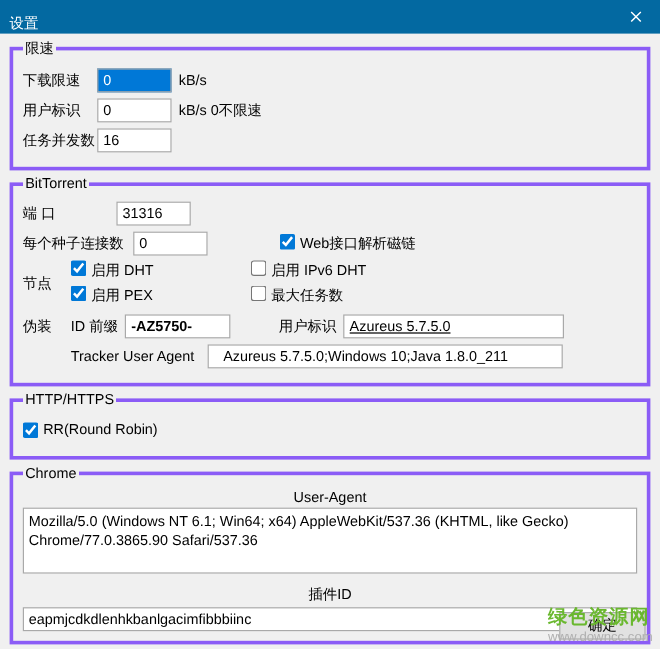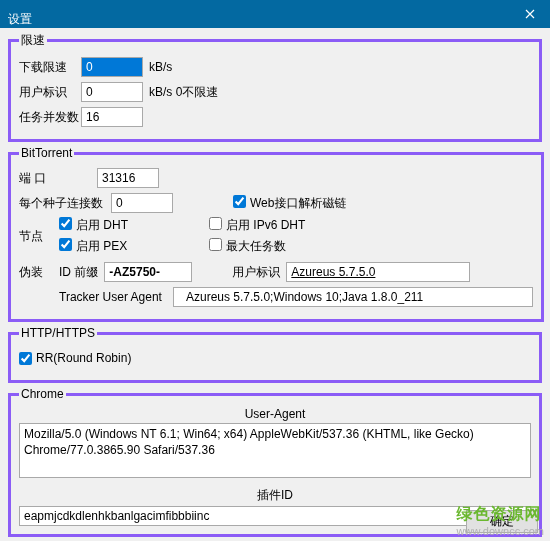--- a/index.html
+++ b/index.html
@@ -195,21 +195,21 @@
       <span style="width:40px">伪装</span>
       <span class="sublabel">ID 前缀</span>
       <input type="text" style="width: 88px; font-weight: bold;" value="-AZ5750-">
       <span style="width:40px"></span>
       <span class="sublabel">用户标识</span>
       <input type="text" style="width: 184px; text-decoration: underline;" value="Azureus 5.7.5.0">
     </div>
     <div class="row">
       <span style="width:40px"></span>
       <span class="sublabel" style="width:108px">Tracker User Agent</span>
-      <input type="text" style="width: 360px; padding-left: 12px;" value="Azureus 5.7.5.0;Windows 10;Java 1.8.0_211">
+      <input type="text" style="width: 296px; padding-left: 12px;" value="Azureus 5.7.5.0;Windows 10;Java 1.8.0_211">
     </div>
   </fieldset>
 
   <fieldset>
     <legend>HTTP/HTTPS</legend>
     <div class="row cb-row">
       <input type="checkbox" checked="" style="">
       <span>RR(Round Robin)</span>
     </div>
   </fieldset>

